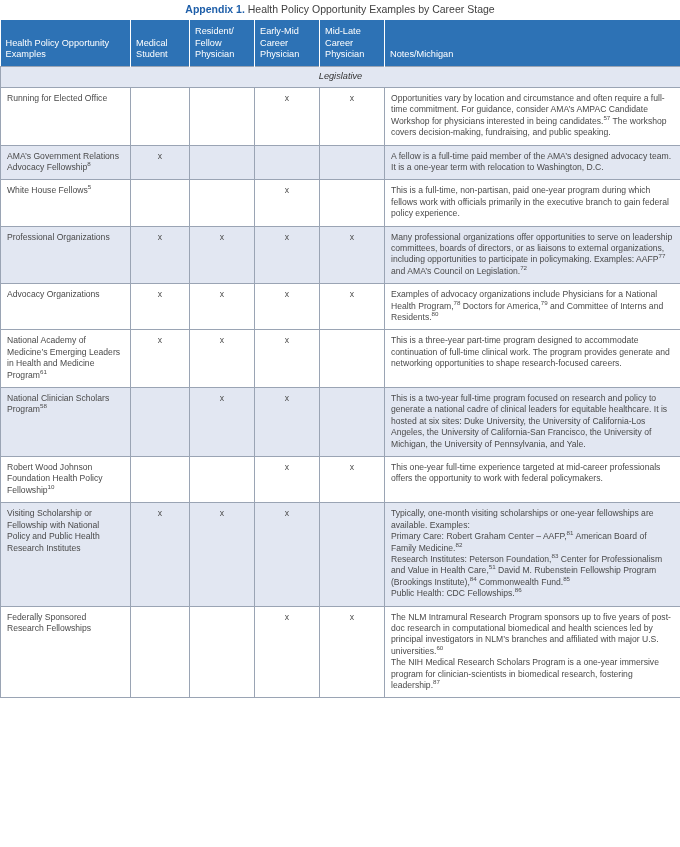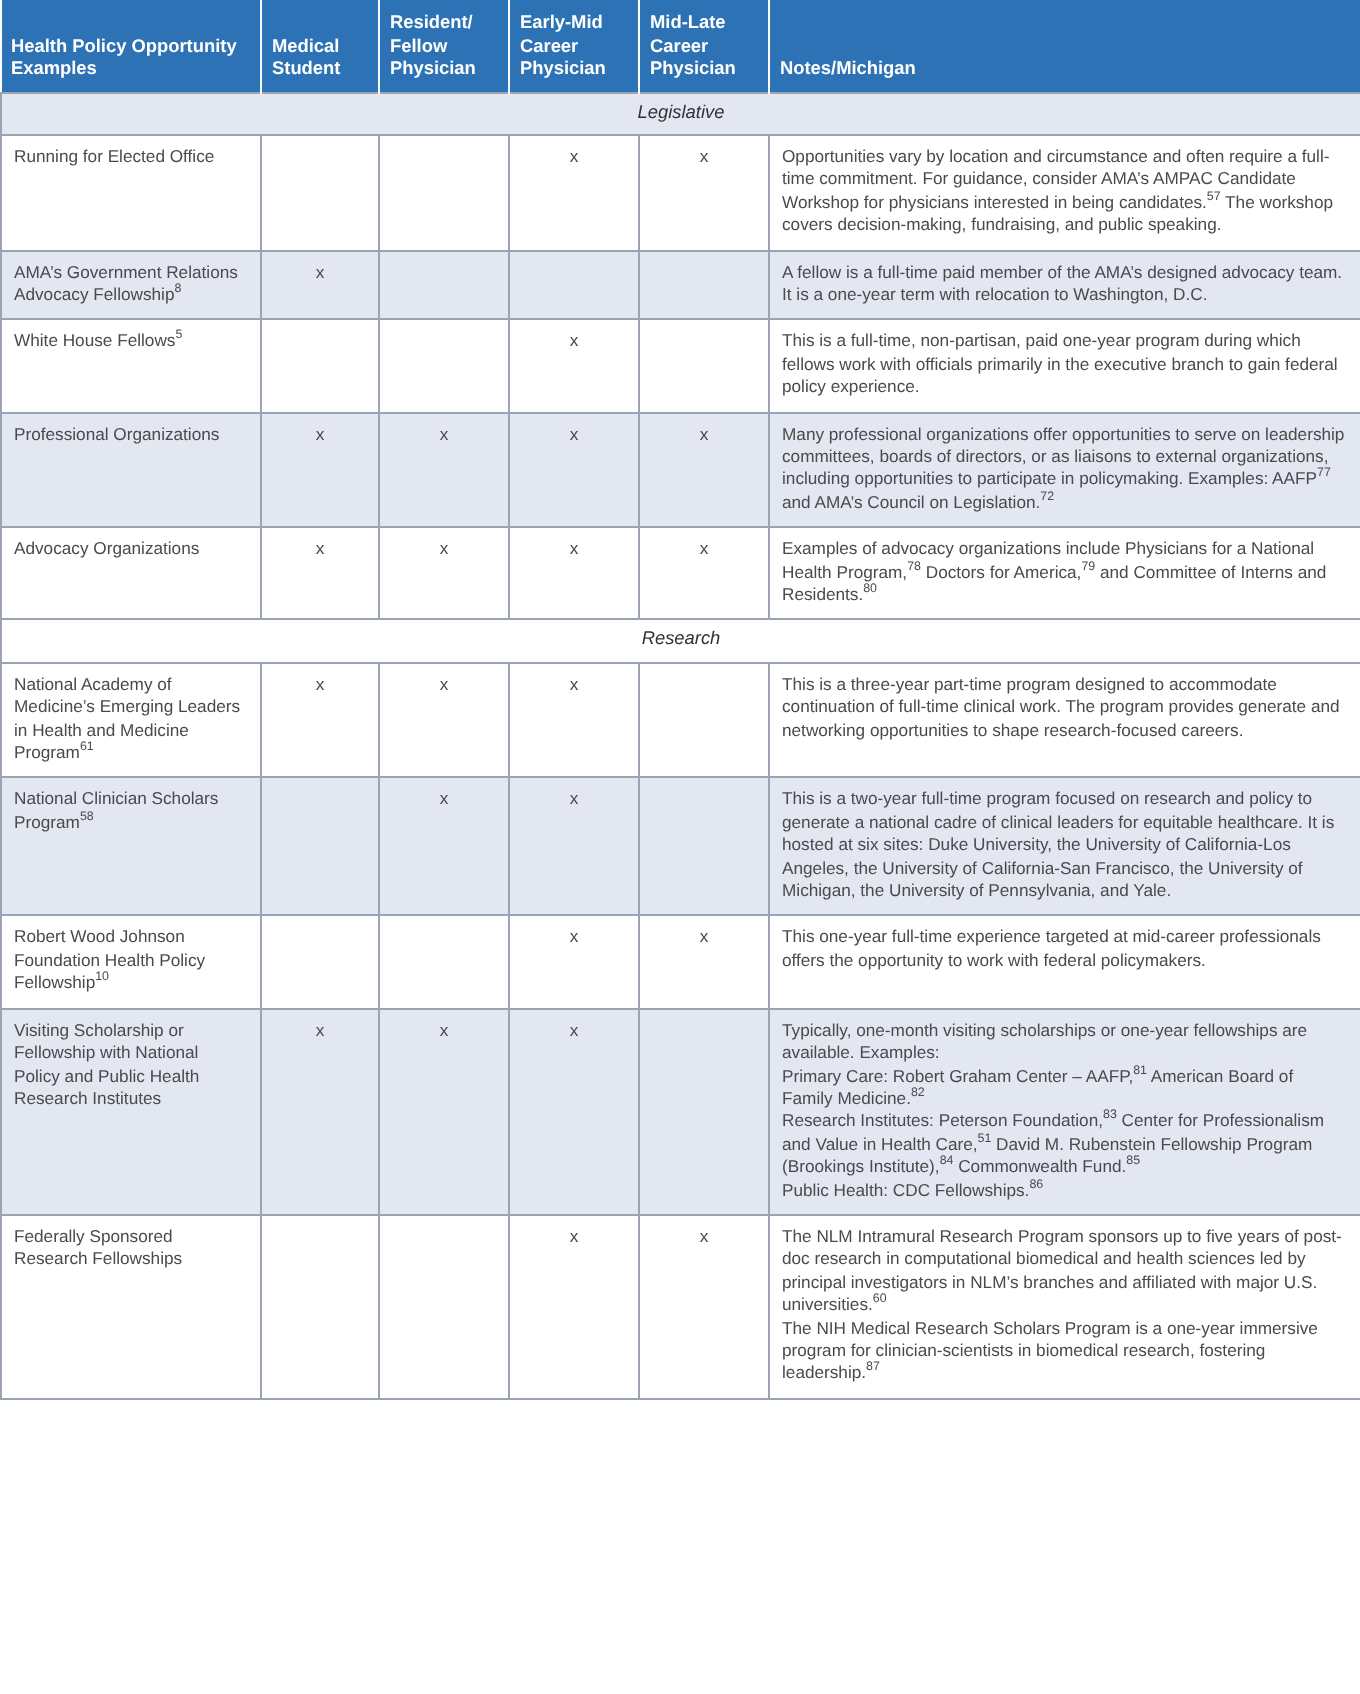--- a/index.html
+++ b/index.html
@@ -41,21 +41,21 @@
   table.appendix col.c0 { width: 130px; }
   table.appendix col.c1 { width: 59px; }
   table.appendix col.c2 { width: 65px; }
   table.appendix col.c3 { width: 65px; }
   table.appendix col.c4 { width: 65px; }
   table.appendix col.c5 { width: 296px; }
 
   thead th {
     background: #2d72b5;
     color: #ffffff;
-    font-weight: bold;
+    font-weight: normal;
     font-size: 9.2px;
     line-height: 11.5px;
     text-align: left;
     vertical-align: bottom;
     padding: 4px 5px 5px 5px;
     border-right: 1px solid #ffffff;
     border-left: 1px solid #ffffff;
     height: 46px;
     box-sizing: border-box;
   }
@@ -96,20 +96,23 @@
     font-size: 6.2px;
     vertical-align: super;
     line-height: 0;
   }
 </style>
 </head>
 <body>
 
 <div class="page">
 
+  <div class="caption">
+    <span class="cap-label">Appendix 1.</span><span> Health Policy Opportunity Examples by Career Stage</span>
+  </div>
 
   <table class="appendix">
     <colgroup>
       <col class="c0">
         <col class="c1">
         <col class="c2">
         <col class="c3">
         <col class="c4">
         <col class="c5">
     </colgroup>
@@ -160,23 +163,20 @@
           <td class="notes">Many professional organizations offer opportunities to serve on leadership committees, boards of directors, or as liaisons to external organizations, including opportunities to participate in policymaking. Examples: AAFP<sup>77</sup> and AMA’s Council on Legislation.<sup>72</sup></td>
         </tr>
         <tr class="plain">
           <td class="label">Advocacy Organizations</td>
           <td class="mark">x</td>
           <td class="mark">x</td>
           <td class="mark">x</td>
           <td class="mark">x</td>
           <td class="notes">Examples of advocacy organizations include Physicians for a National Health Program,<sup>78</sup> Doctors for America,<sup>79</sup> and Committee of Interns and Residents.<sup>80</sup></td>
         </tr>
-        <tr class="section plain">
-          <td colspan="6">Research</td>
-        </tr>
         <tr class="plain">
           <td class="label">National Academy of Medicine’s Emerging Leaders in Health and Medicine Program<sup>61</sup></td>
           <td class="mark">x</td>
           <td class="mark">x</td>
           <td class="mark">x</td>
           <td class="mark"></td>
           <td class="notes">This is a three-year part-time program designed to accommodate continuation of full-time clinical work. The program provides generate and networking opportunities to shape research-focused careers.</td>
         </tr>
         <tr class="band">
           <td class="label">National Clinician Scholars Program<sup>58</sup></td>

